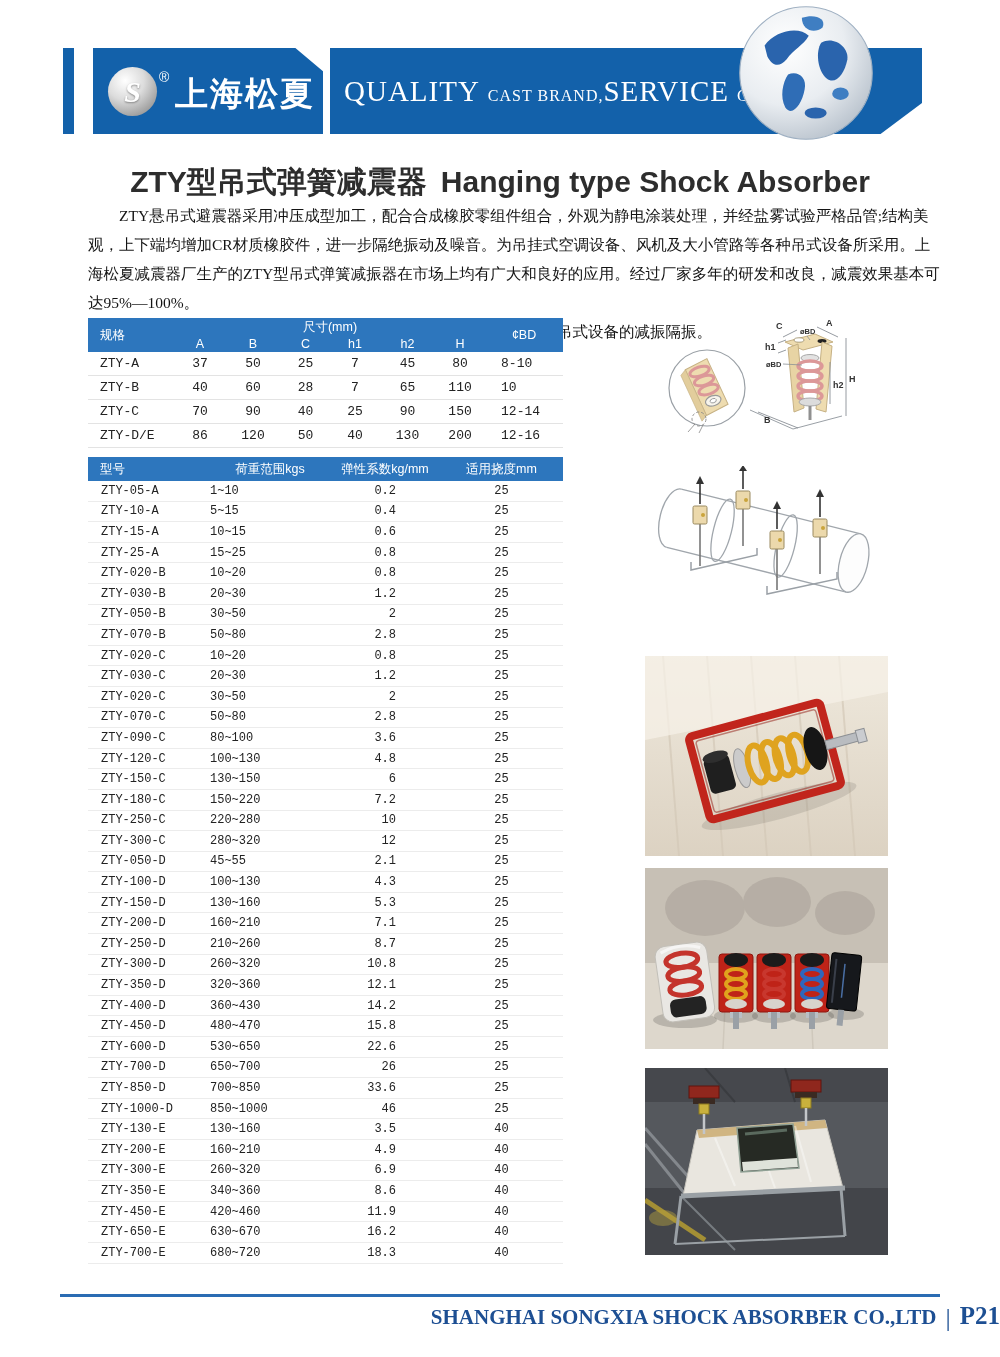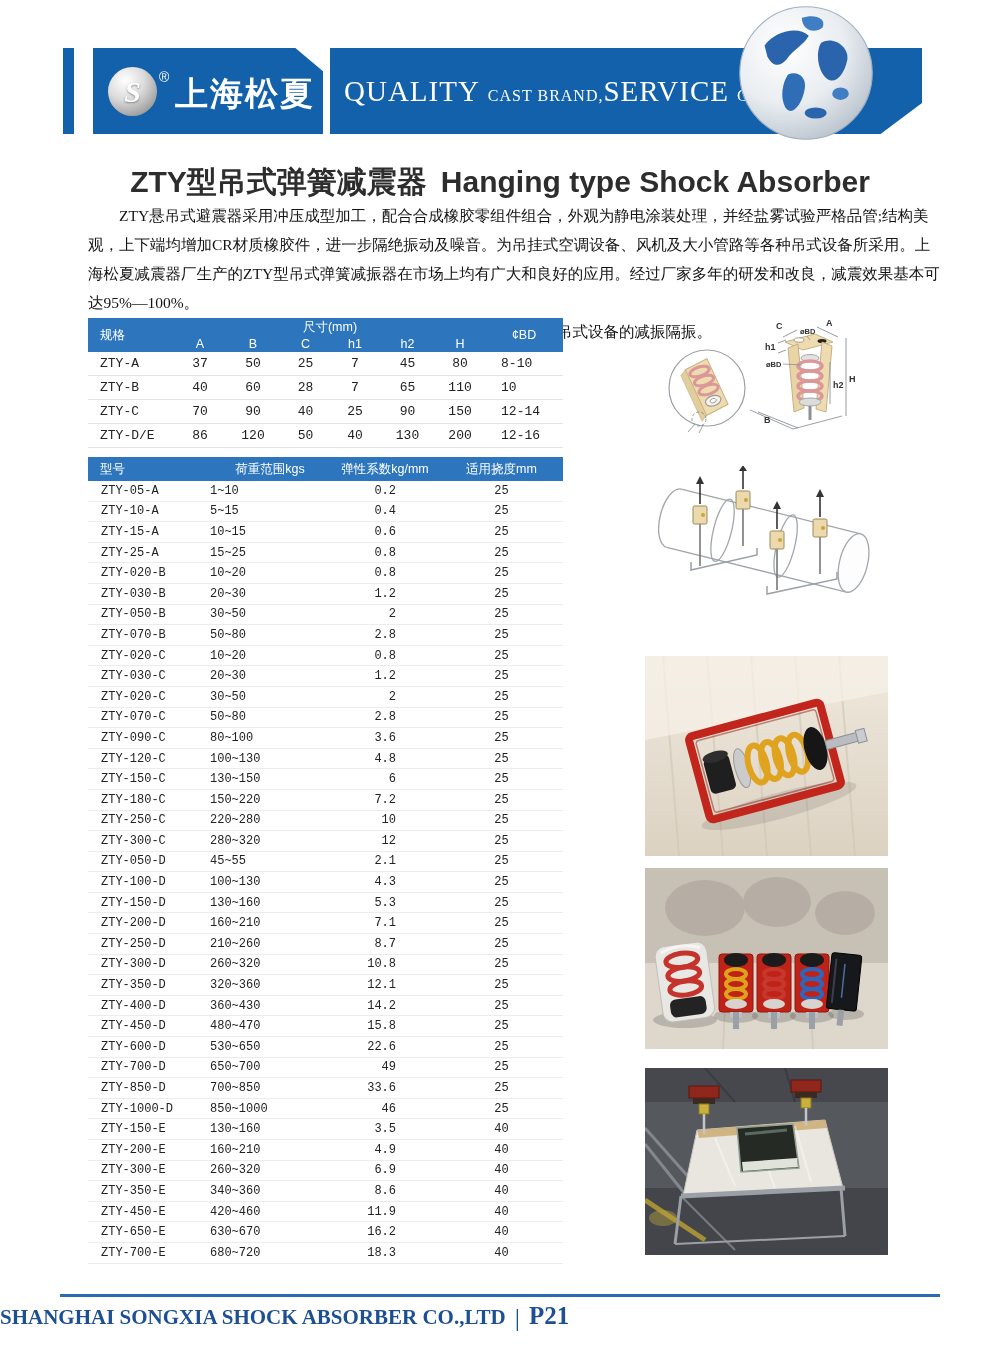--- a/index.html
+++ b/index.html
@@ -65,21 +65,21 @@
   .fig-diagram{left:650px;top:312px;width:310px;height:138px;}
   .fig-pipe{left:645px;top:466px;width:322px;height:186px;}
   .fig-photo1{left:645px;top:656px;width:243px;height:200px;}
   .fig-photo2{left:645px;top:868px;width:243px;height:181px;}
   .fig-photo3{left:645px;top:1068px;width:243px;height:187px;}
   .dimlabel{font-family:"Liberation Sans",sans-serif;font-size:9px;font-weight:bold;fill:#333;}
   .dimlabel.sm{font-size:7.5px;}
 
   
   .footer-line{position:absolute;left:60px;top:1294px;width:880px;height:3px;background:#2a6cb3;}
-  .footer-text{position:absolute;top:1301px;left:0;width:100%;text-align:left;
+  .footer-text{position:absolute;top:1301px;left:0;width:100%;text-align:right;
                font-family:"Liberation Serif",serif;font-weight:bold;color:#1d4f93;font-size:21px;}
   .footer-text .sep{font-weight:normal;font-size:26px;padding:0 9px;position:relative;top:2px;}
   .footer-text .pnum{font-size:25px;}
 </style>
 </head>
 <body>
 
 <div class="page">
 
   <div class="left-bar"></div>
@@ -374,37 +374,37 @@
         </tr>
         <tr>
           <td>ZTY-600-D</td>
           <td>530~650</td>
           <td>22.6</td>
           <td>25</td>
         </tr>
         <tr>
           <td>ZTY-700-D</td>
           <td>650~700</td>
-          <td>49</td>
+          <td>26</td>
           <td>25</td>
         </tr>
         <tr>
           <td>ZTY-850-D</td>
           <td>700~850</td>
           <td>33.6</td>
           <td>25</td>
         </tr>
         <tr>
           <td>ZTY-1000-D</td>
           <td>850~1000</td>
           <td>46</td>
           <td>25</td>
         </tr>
         <tr>
-          <td>ZTY-150-E</td>
+          <td>ZTY-130-E</td>
           <td>130~160</td>
           <td>3.5</td>
           <td>40</td>
         </tr>
         <tr>
           <td>ZTY-200-E</td>
           <td>160~210</td>
           <td>4.9</td>
           <td>40</td>
         </tr>

